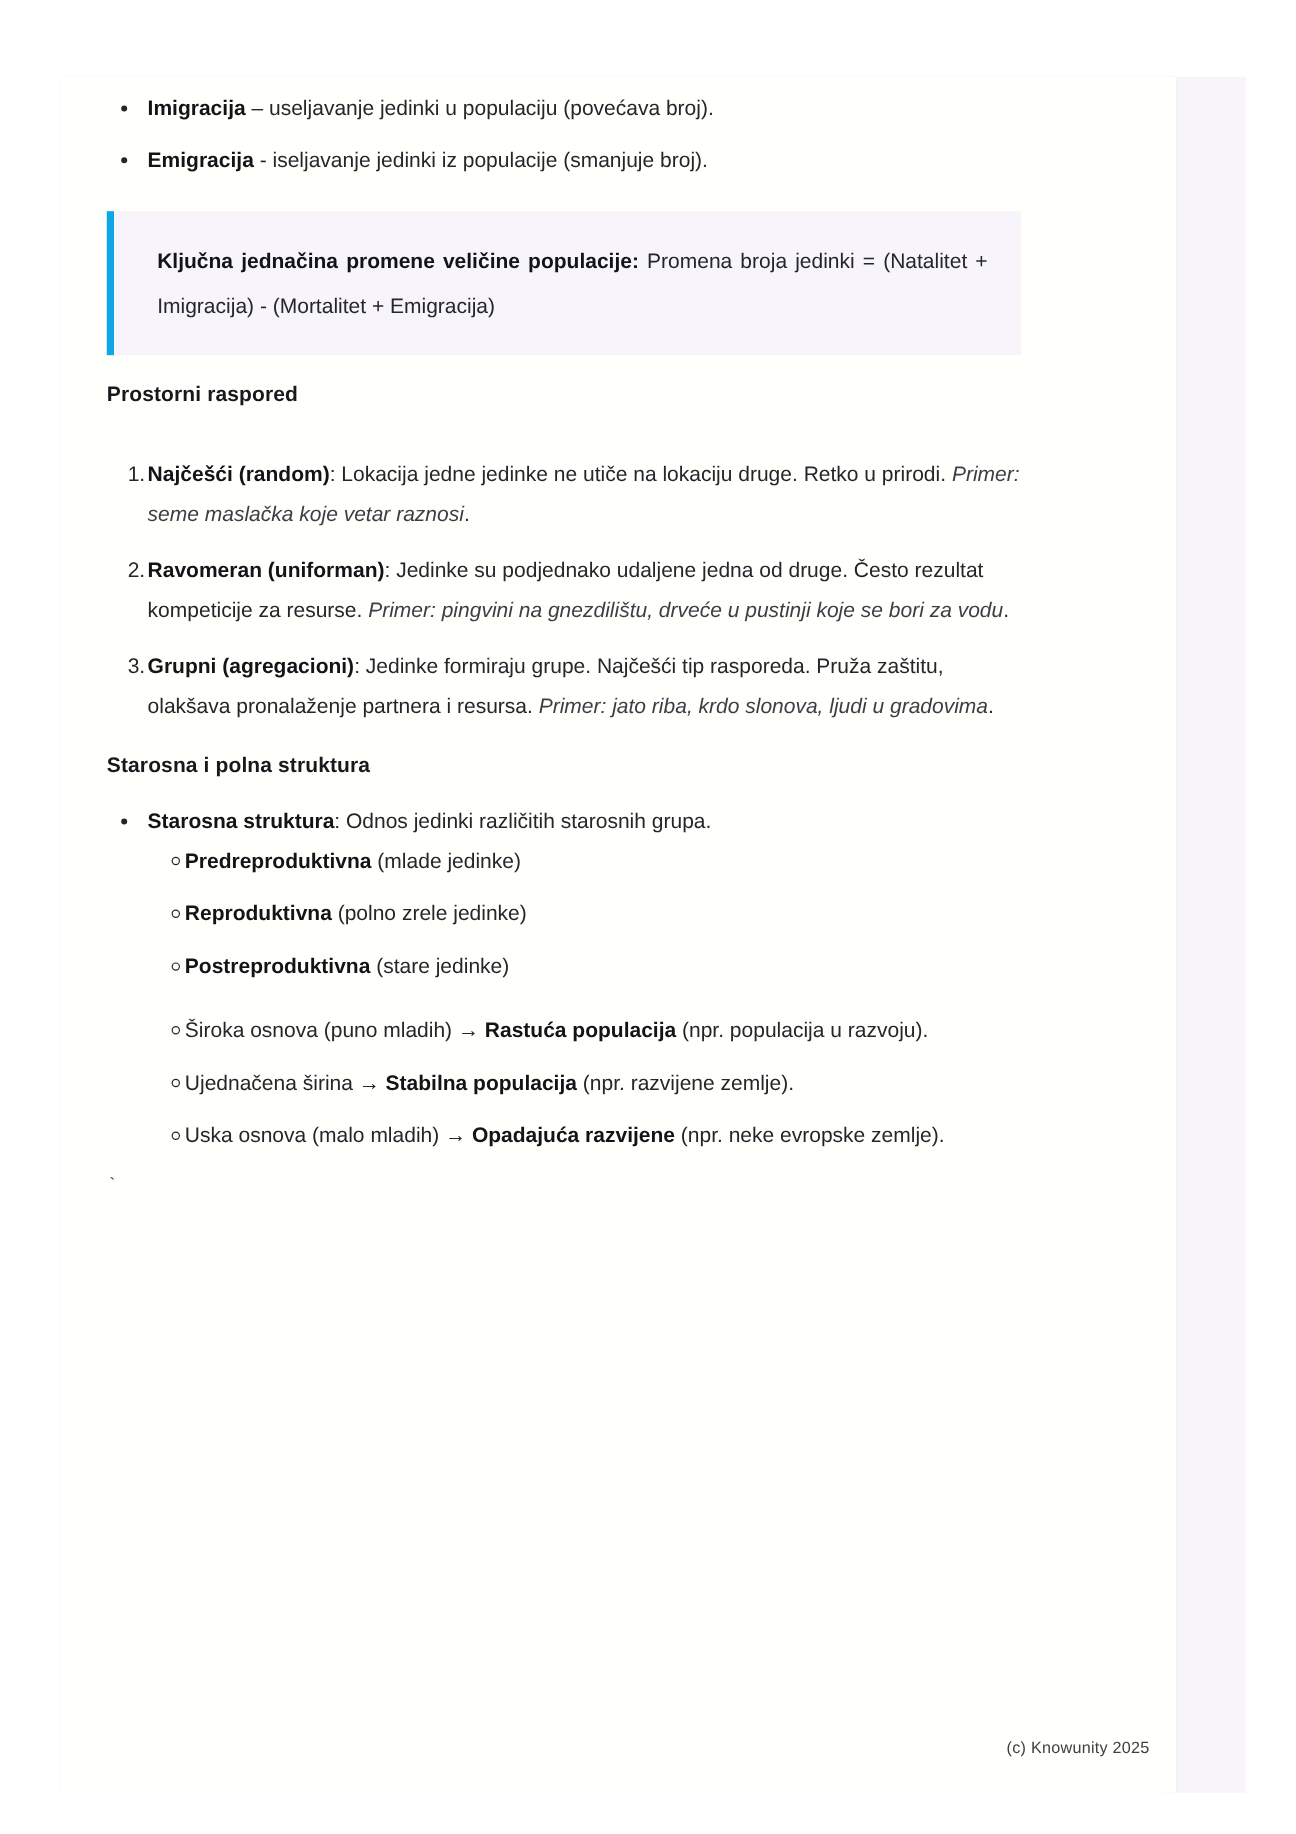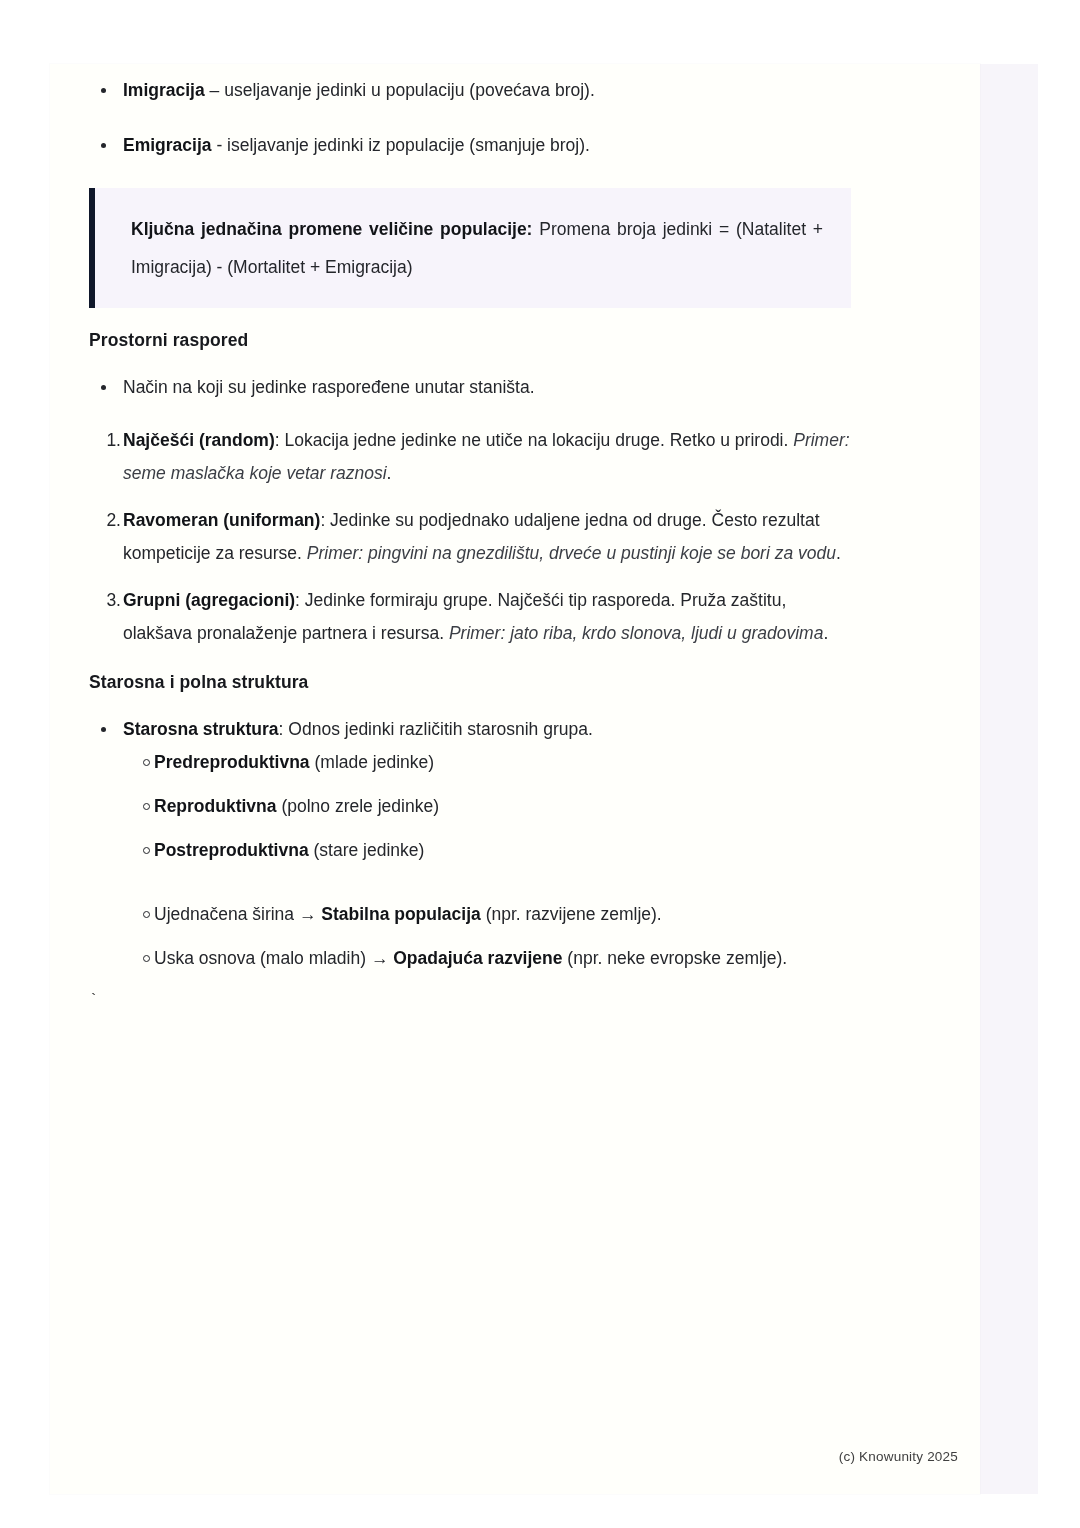--- a/index.html
+++ b/index.html
@@ -114,21 +114,21 @@
     width: 5px; height: 5px;
     border-radius: 50%;
     border: 1.4px solid #24262b;
     background: transparent;
   }
 
   
   .callout {
     position: relative;
     background: #f7f4fb;
-    border-left: 6px solid #0f172a;
+    border-left: 6px solid #0ea5e9;
     padding: 22px 28px 22px 36px;
     box-sizing: border-box;
   }
   .callout p {
     margin: 0;
     font-size: 17.5px;
     line-height: 38px;
     color: #24262b;
     text-align: justify;
   }
@@ -165,44 +165,38 @@
   <div class="page">
     <div class="page-inner">
 
       <div class="sp-10"></div>
 
       <ul class="bul">
         <li class="row">
           <span class="mk dot"></span>
           <b>Imigracija</b><span> – useljavanje jedinki u populaciju (povećava broj).</span>
         </li>
-        <li class="row" style="margin-top:22px;">
+        <li class="row" style="margin-top:10px;">
           <span class="mk dot"></span>
           <b>Emigracija</b><span> - iseljavanje jedinki iz populacije (smanjuje broj).</span>
         </li>
       </ul>
 
       <div class="sp-26"></div>
 
       <div class="callout">
         <p><b>Ključna jednačina promene veličine populacije:</b><span> Promena broja jedinki = (Natalitet + Imigracija) - (Mortalitet + Emigracija)</span></p>
       </div>
 
       <div class="sp-22"></div>
 
       <h3 class="section">Prostorni raspored</h3>
 
       <div class="sp-20"></div>
 
-      <ul class="bul">
-        <li class="row">
-          <span class="mk dot"></span>
-          <span>Način na koji su jedinke raspoređene unutar staništa.</span>
-        </li>
-      </ul>
 
       <div class="sp-20"></div>
 
       <ol class="num">
         <li class="row">
           <span class="mk num-mk">1.</span>
           <b>Najčešći (random)</b><span>: Lokacija jedne jedinke ne utiče na lokaciju druge. Retko u prirodi. </span><i>Primer: seme maslačka koje vetar raznosi</i><span>.</span>
         </li>
         <li class="row" style="margin-top:14px;">
           <span class="mk num-mk">2.</span>
@@ -239,20 +233,24 @@
         <li class="row lvl2" style="margin-top:11px;">
           <span class="mk ring"></span>
           <b>Postreproduktivna</b><span> (stare jedinke)</span>
         </li>
       </ul>
 
       <div class="sp-20"></div>
 
 
       <ul class="bul lvl2">
+        <li class="row lvl2">
+          <span class="mk ring"></span>
+          <span>Široka osnova (puno mladih) → </span><b>Rastuća populacija</b><span> (npr. populacija u razvoju).</span>
+        </li>
         <li class="row lvl2" style="margin-top:11px;">
           <span class="mk ring"></span>
           <span>Ujednačena širina → </span><b>Stabilna populacija</b><span> (npr. razvijene zemlje).</span>
         </li>
         <li class="row lvl2" style="margin-top:11px;">
           <span class="mk ring"></span>
           <span>Uska osnova (malo mladih) → </span><b>Opadajuća razvijene</b><span> (npr. neke evropske zemlje).</span>
         </li>
       </ul>
 

